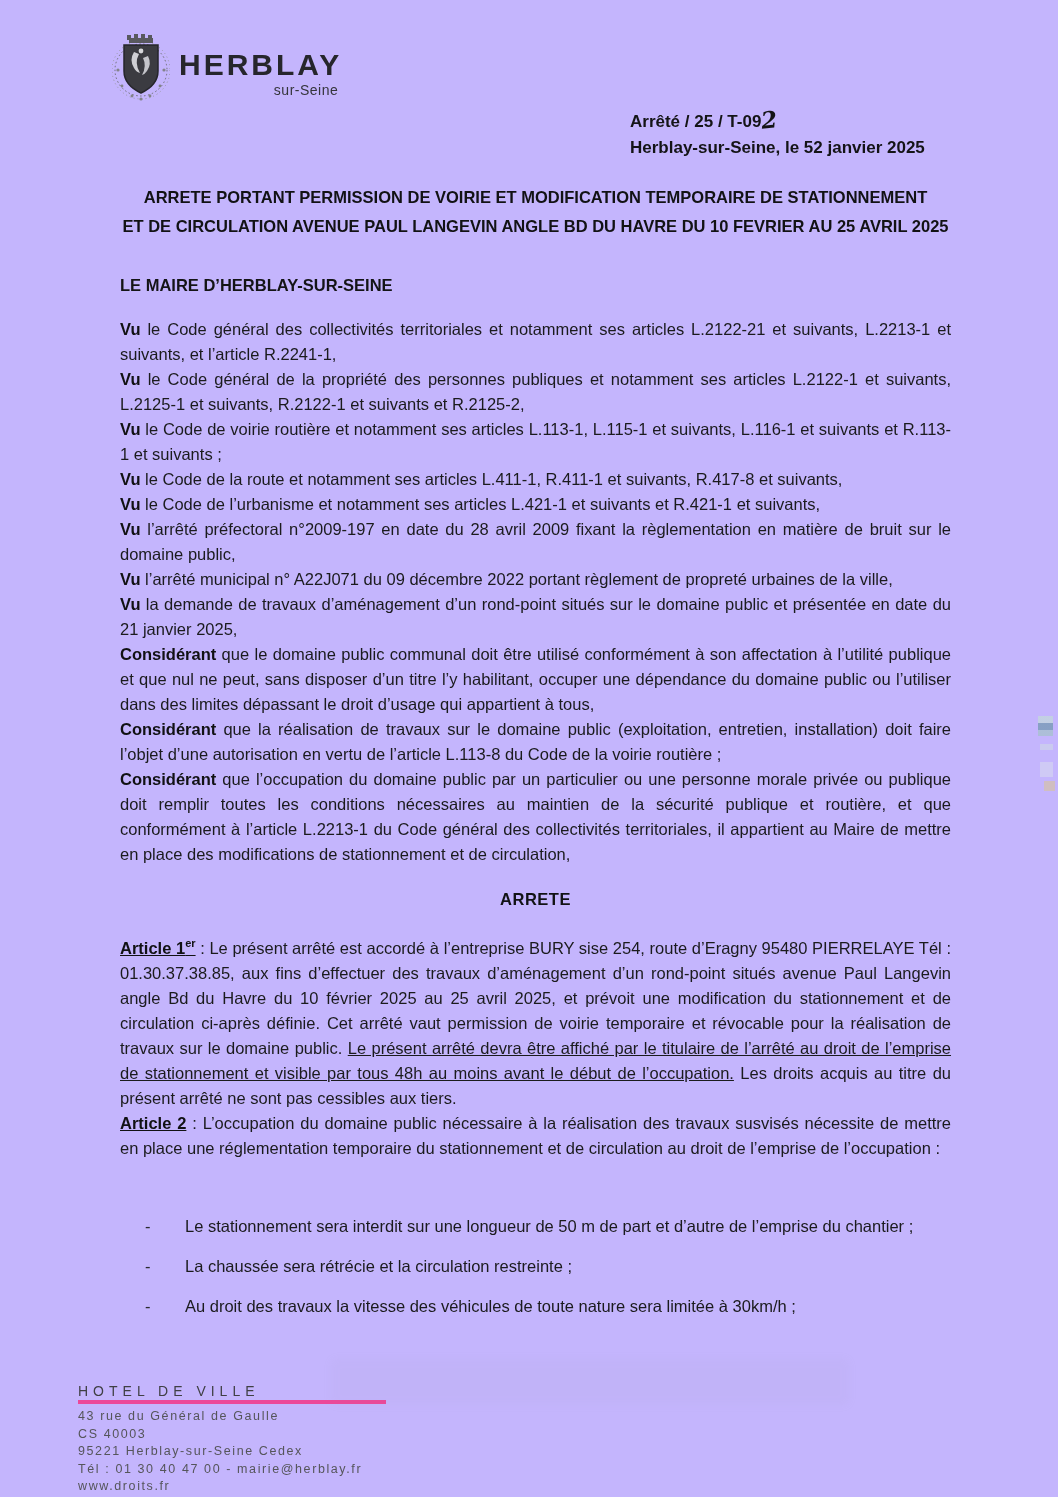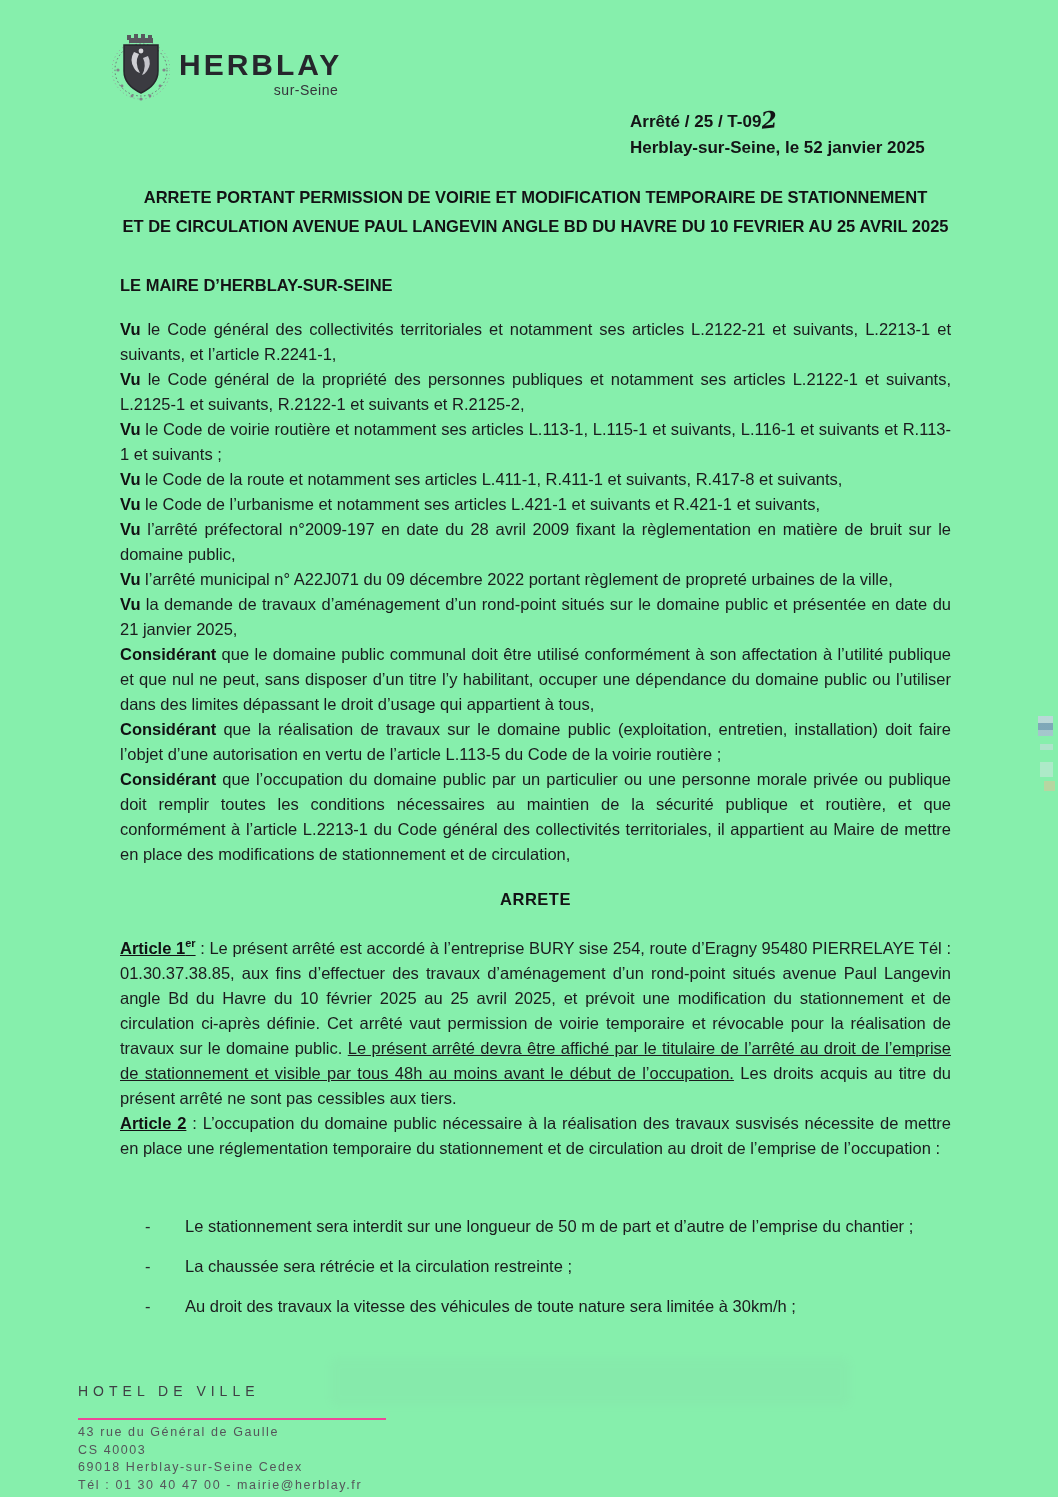--- a/index.html
+++ b/index.html
@@ -1,20 +1,20 @@
 <!DOCTYPE html>
 <html><head>
 <meta charset="utf-8">
 <style>
   html,body{margin:0;padding:0;background:#e8e8ea;}
   .page{
     position:relative;
     width:1058px;height:1497px;
     margin:0 auto;
-    background:#86efac;
+    background:#c4b5fd;
     font-family:"Liberation Sans", sans-serif;
     color:#1b1b1d;
     overflow:hidden;
   }
   
   .logo{position:absolute;left:112px;top:30px;display:flex;align-items:flex-start;}
   .crest{width:58px;height:70px;margin-top:2px;}
   .wordmark-wrap{margin-left:9px;margin-top:20px;}
   .wordmark{
     font-size:30px;font-weight:600;letter-spacing:3px;color:#26262c;line-height:1;
@@ -52,22 +52,22 @@
   .bullets li{
     position:relative;
     padding-left:65px;
     font-size:16.5px;line-height:40px;text-align:justify;margin:0;
   }
   .bullets li .dash{position:absolute;left:25px;top:0;color:#2a2a2e;}
   
   .footer{position:absolute;left:78px;top:1383px;color:#4c4c50;}
   .footer-title{
     font-size:14px;letter-spacing:5px;color:#3f3f44;
-    border-bottom:2px solid #ec4899;
-    width:308px;padding-bottom:19px;margin-bottom:4px;white-space:nowrap;
+    border-bottom:4px solid #ec4899;
+    width:308px;padding-bottom:1px;margin-bottom:4px;white-space:nowrap;
   }
   .footer-lines{font-size:12.5px;letter-spacing:1.6px;line-height:17.5px;color:#55555a;}
   
   .artifact{position:absolute;}
   .art-blue1{left:1038px;top:716px;width:15px;height:20px;
     background:linear-gradient(#c3d4df 0 35%, #7d9cba 35% 70%, #a9c0d2 70% 100%);opacity:.85;}
   .art-blue2{left:1040px;top:744px;width:13px;height:6px;background:#cfdbe4;opacity:.55;}
   .art-blue3{left:1040px;top:762px;width:13px;height:15px;background:#dde4ec;opacity:.45;}
   .art-tan{left:1044px;top:781px;width:11px;height:10px;background:#d9c49a;opacity:.6;}
   .ghost{left:330px;top:1358px;width:520px;height:48px;background:#8c8ca0;opacity:.045;filter:blur(4px);border-radius:6px;}
@@ -127,21 +127,21 @@
     <div class="recitals">
       <p><b>Vu</b><span> le Code général des collectivités territoriales et notamment ses articles L.2122-21 et suivants, L.2213-1 et suivants, et l’article R.2241-1,</span></p>
       <p><b>Vu</b><span> le Code général de la propriété des personnes publiques et notamment ses articles L.2122-1 et suivants, L.2125-1 et suivants, R.2122-1 et suivants et R.2125-2,</span></p>
       <p><b>Vu</b><span> le Code de voirie routière et notamment ses articles L.113-1, L.115-1 et suivants, L.116-1 et suivants et R.113-1 et suivants ;</span></p>
       <p><b>Vu</b><span> le Code de la route et notamment ses articles L.411-1, R.411-1 et suivants, R.417-8 et suivants,</span></p>
       <p><b>Vu</b><span> le Code de l’urbanisme et notamment ses articles L.421-1 et suivants et R.421-1 et suivants,</span></p>
       <p><b>Vu</b><span> l’arrêté préfectoral n°2009-197 en date du 28 avril 2009 fixant la règlementation en matière de bruit sur le domaine public,</span></p>
       <p><b>Vu</b><span> l’arrêté municipal n° A22J071 du 09 décembre 2022 portant règlement de propreté urbaines de la ville,</span></p>
       <p><b>Vu</b><span> la demande de travaux d’aménagement d’un rond-point situés sur le domaine public et présentée en date du 21 janvier 2025,</span></p>
       <p><b>Considérant</b><span> que le domaine public communal doit être utilisé conformément à son affectation à l’utilité publique et que nul ne peut, sans disposer d’un titre l’y habilitant, occuper une dépendance du domaine public ou l’utiliser dans des limites dépassant le droit d’usage qui appartient à tous,</span></p>
-      <p><b>Considérant</b><span> que la réalisation de travaux sur le domaine public (exploitation, entretien, installation) doit faire l’objet d’une autorisation en vertu de l’article L.113-5 du Code de la voirie routière ;</span></p>
+      <p><b>Considérant</b><span> que la réalisation de travaux sur le domaine public (exploitation, entretien, installation) doit faire l’objet d’une autorisation en vertu de l’article L.113-8 du Code de la voirie routière ;</span></p>
       <p><b>Considérant</b><span> que l’occupation du domaine public par un particulier ou une personne morale privée ou publique doit remplir toutes les conditions nécessaires au maintien de la sécurité publique et routière, et que conformément à l’article L.2213-1 du Code général des collectivités territoriales, il appartient au Maire de mettre en place des modifications de stationnement et de circulation,</span></p>
     </div>
 
     <div class="arrete-heading">ARRETE</div>
 
     <p class="article first"><span class="label"><span>Article 1</span><sup>er</sup></span><span> : </span><span>Le présent arrêté est accordé à l’entreprise BURY sise 254, route d’Eragny 95480 PIERRELAYE Tél : 01.30.37.38.85, aux fins d’effectuer des travaux d’aménagement d’un rond-point situés avenue Paul Langevin angle Bd du Havre du 10 février 2025 au 25 avril 2025, et prévoit une modification du stationnement et de circulation ci-après définie. Cet arrêté vaut permission de voirie temporaire et révocable pour la réalisation de travaux sur le domaine public. </span><span class="ul-seg">Le présent arrêté devra être affiché par le titulaire de l’arrêté au droit de l’emprise de stationnement et visible par tous 48h au moins avant le début de l’occupation.</span><span>  Les droits acquis au titre du présent arrêté ne sont pas cessibles aux tiers.</span></p>
 
     <p class="article"><span class="label">Article 2</span><span> : </span><span>L’occupation du domaine public nécessaire à la réalisation des travaux susvisés nécessite de mettre en place une réglementation temporaire du stationnement et de circulation au droit de l’emprise de l’occupation :</span></p>
 
     <ul class="bullets">
@@ -149,21 +149,21 @@
       <li><span class="dash">-</span><span>La chaussée sera rétrécie et la circulation restreinte ;</span></li>
       <li><span class="dash">-</span><span>Au droit des travaux la vitesse des véhicules de toute nature sera limitée à 30km/h ;</span></li>
     </ul>
   </div>
 
   <div class="footer">
     <div class="footer-title">HOTEL DE VILLE</div>
     <div class="footer-lines">
       <div>43 rue du Général de Gaulle</div>
       <div>CS 40003</div>
-      <div>69018 Herblay-sur-Seine Cedex</div>
+      <div>95221 Herblay-sur-Seine Cedex</div>
       <div>Tél : 01 30 40 47 00 - mairie@herblay.fr</div>
       <div>www.droits.fr</div>
     </div>
   </div>
 
   <div class="artifact ghost"></div>
   <div class="artifact art-blue1"></div>
   <div class="artifact art-blue2"></div>
   <div class="artifact art-blue3"></div>
   <div class="artifact art-tan"></div>

